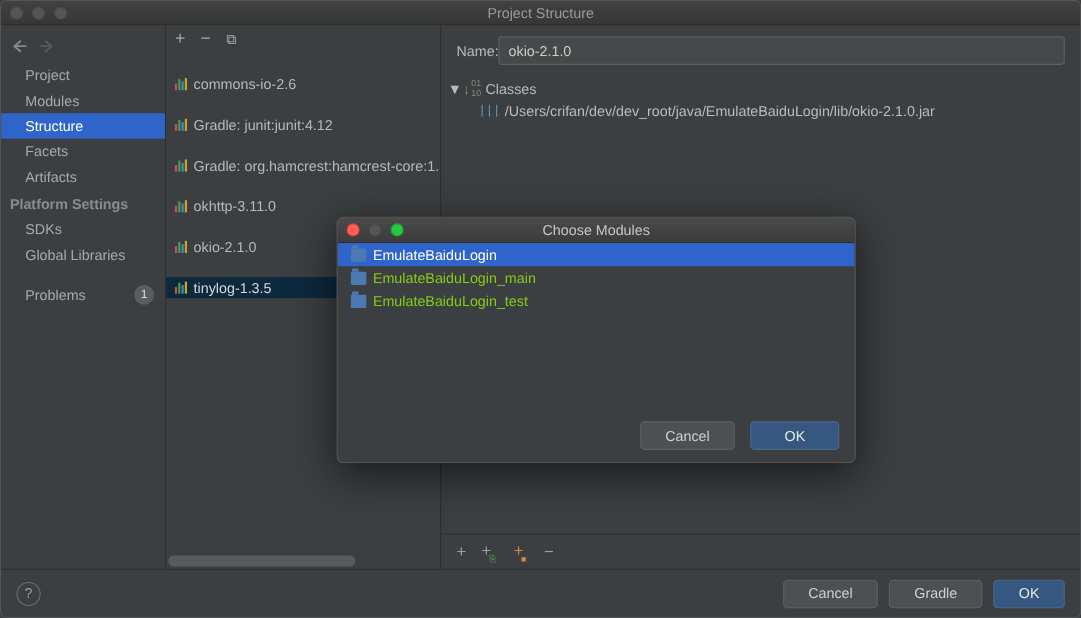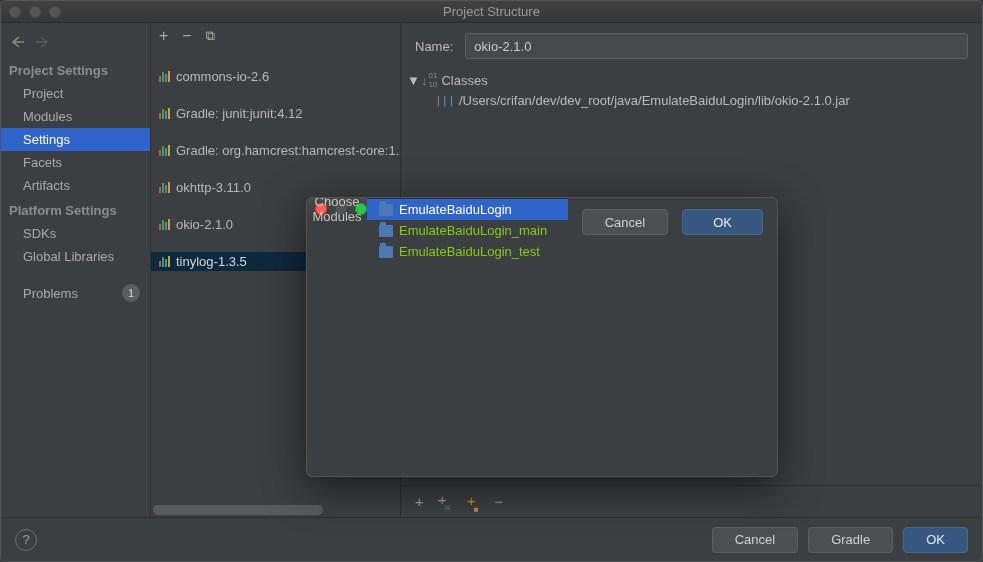--- a/index.html
+++ b/index.html
@@ -25,36 +25,36 @@
   .lib.sel{background:#0d293e;color:#d7d7d7;}
   .lib-icon{display:inline-flex;gap:1px;align-items:flex-end;}
   .bar{width:2px;}
   .b1{height:6px;background:#c75450;}
   .b2{height:10px;background:#499c54;}
   .b3{height:8px;background:#3592c4;}
   .b4{height:11px;background:#d6a01c;}
   .mid-scroll{position:absolute;bottom:2px;left:2px;right:2px;height:10px;background:#3c3f41;}
   .mid-thumb{height:10px;background:#5a5a5a;border-radius:5px;width:170px;}
   .detail{flex:1;display:flex;flex-direction:column;background:#3c3f41;}
-  .name-row{display:flex;align-items:center;gap:12px;padding:10px 14px;}
+  .name-row{display:flex;align-items:center;padding:10px 14px;}
   .name-label{color:#bbb;}
   .name-input{flex:1;max-width:520px;background:#45494a;border:1px solid #5e6060;color:#ccc;padding:4px 8px;height:26px;border-radius:3px;}
   .tree{flex:1;padding:0;}
   .tree-row{display:flex;align-items:center;gap:4px;padding:2px 6px;color:#bbb;}
   .tree-arrow{width:10px;color:#bbb;}
   .tree-child{padding-left:34px;}
   .jar-icon{color:#6897bb;font-family:monospace;font-size:11px;}
   .detail-toolbar{height:32px;display:flex;align-items:center;gap:14px;padding:0 14px;border-top:1px solid #2d2f30;color:#9e9e9e;}
   .footer{height:44px;background:#3c3f41;border-top:1px solid #2d2f30;display:flex;align-items:center;justify-content:space-between;padding:0 14px;}
   .help{width:22px;height:22px;border-radius:50%;border:1px solid #6e6e6e;color:#9e9e9e;display:flex;align-items:center;justify-content:center;font-size:13px;}
   .btns{display:flex;gap:10px;}
   .btn{height:26px;padding:0 22px;background:#4c5052;border:1px solid #5e6060;color:#d0d0d0;border-radius:4px;display:flex;align-items:center;}
   .btn.primary{background:#365880;border-color:#4a688c;color:#e8e8e8;}
   
-  .dialog{position:absolute;left:306px;top:197px;width:472px;height:280px;background:#3c3f41;border:1px solid #555;border-radius:6px;box-shadow:0 10px 40px rgba(0,0,0,.6);display:flex;flex-direction:row;overflow:hidden;}
+  .dialog{position:absolute;left:306px;top:197px;width:472px;height:224px;background:#3c3f41;border:1px solid #555;border-radius:6px;box-shadow:0 10px 40px rgba(0,0,0,.6);display:flex;flex-direction:column;overflow:hidden;}
   .dlg-titlebar{height:22px;background:linear-gradient(#4a4a4a,#3c3c3c);display:flex;align-items:center;position:relative;}
   .dlg-titlebar .traffic{margin-left:8px;}
   .dlg-titlebar .dot.r{background:#ff5f57;border-color:#e33e32;}
   .dlg-titlebar .dot.y{background:#555;}
   .dlg-titlebar .dot.g{background:#28c840;border-color:#17a62c;}
   .dlg-title{position:absolute;left:0;right:0;text-align:center;color:#c7c7c7;font-size:13px;pointer-events:none;}
   .dlg-msg{padding:10px 12px 4px;color:#c7c7c7;font-size:13px;}
   .dlg-list{flex:1;border-top:1px solid #2d2f30;}
   .mod{display:flex;align-items:center;gap:6px;padding:3px 12px;color:#84cc16;}
   .mod.sel{background:#2f65ca;color:#fff;}
@@ -86,24 +86,23 @@
               <path d="M4 8 H15" stroke="#8a8a8a" stroke-width="1.6"></path>
             </svg>
         </span>
         <span style="opacity:.35;">
           <svg viewBox="0 0 16 16">
               <path d="M6 3 L12 8 L6 13" stroke="#8a8a8a" stroke-width="1.6" fill="none"></path>
               <path d="M12 8 H1" stroke="#8a8a8a" stroke-width="1.6"></path>
             </svg>
         </span>
       </div>
-      <div class="side-head">Project Settings</div>
       <div class="side-item">Project</div>
       <div class="side-item">Modules</div>
-      <div class="side-item sel">Settings</div>
+      <div class="side-item sel">Structure</div>
       <div class="side-item">Facets</div>
       <div class="side-item">Artifacts</div>
       <div class="side-head">Platform Settings</div>
       <div class="side-item">SDKs</div>
       <div class="side-item">Global Libraries</div>
       <div style="height:10px;"></div>
       <div class="side-prob">
         <span>Problems</span>
         <span class="badge">1</span>
       </div>

